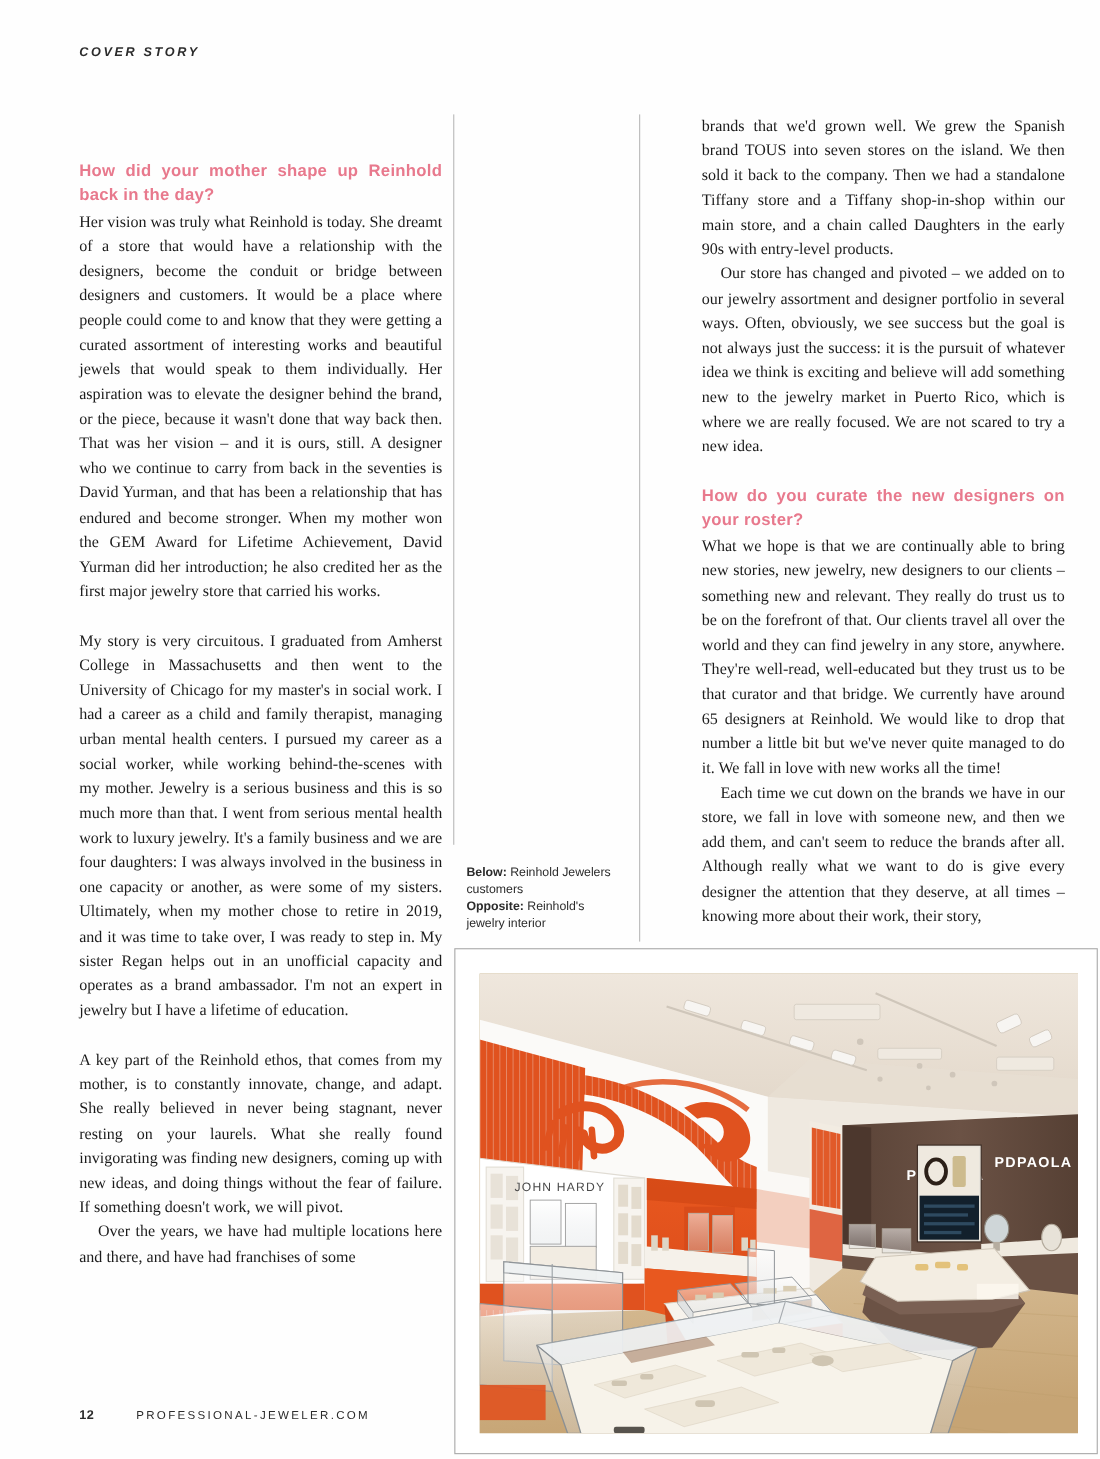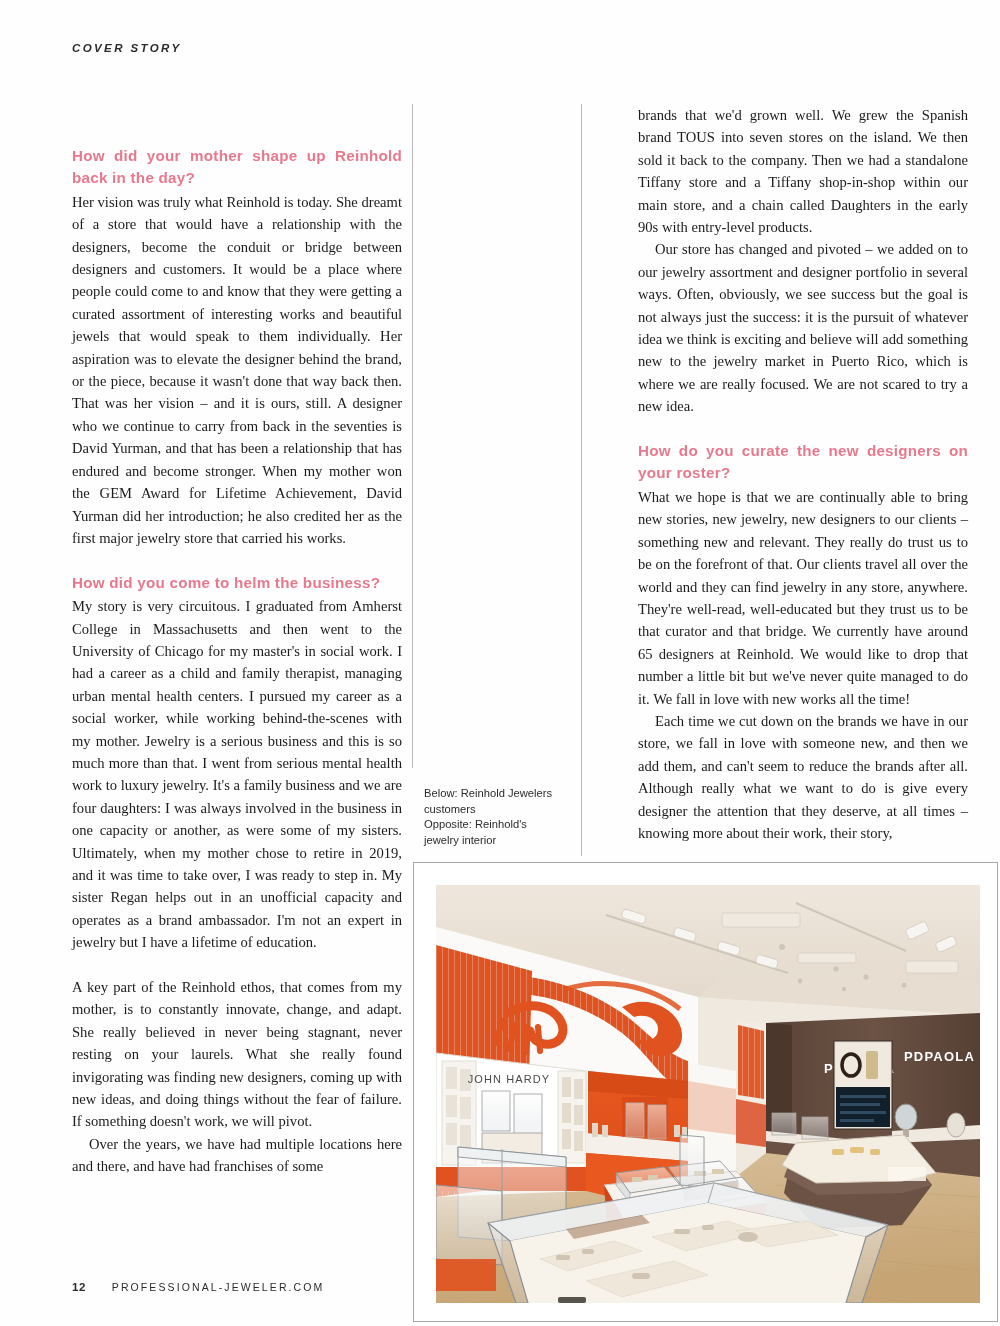--- a/index.html
+++ b/index.html
@@ -87,21 +87,21 @@
   .caption {
     position: absolute;
     left: 424px;
     top: 786px;
     width: 140px;
     font-family: "Liberation Sans", sans-serif;
     font-size: 11.2px;
     line-height: 15.6px;
     color: #2b2b2b;
   }
-  .caption b { font-weight: 400; }
+  .caption b { font-weight: 700; }
   .caption .line { display: block; }
 
   
   .photo-frame {
     position: absolute;
     left: 413px;
     top: 862px;
     width: 585px;
     height: 460px;
     border: 1px solid #a8a8a8;
@@ -127,42 +127,41 @@
     font-family: "Liberation Sans", sans-serif;
     font-size: 11px;
     color: #2b2b2b;
     display: flex;
     align-items: baseline;
   }
   .folio .num {
     font-weight: 700;
     font-size: 11.5px;
     letter-spacing: 0.5px;
-    margin-right: 26px;
+    margin-right: 38px;
   }
   .folio .site {
     letter-spacing: 2.1px;
     font-size: 10.5px;
   }
 </style>
 </head>
 <body>
 
 <div class="page">
 
   <div class="kicker">COVER STORY</div>
 
   <div class="rule rule-left"></div>
   <div class="rule rule-mid"></div>
 
   <div class="col col-left">
     <h2 class="q stretch">How did your mother shape up Reinhold back in the day?</h2>
     <p>Her vision was truly what Reinhold is today. She dreamt of a store that would have a relationship with the designers, become the conduit or bridge between designers and customers. It would be a place where people could come to and know that they were getting a curated assortment of interesting works and beautiful jewels that would speak to them individually. Her aspiration was to elevate the designer behind the brand, or the piece, because it wasn't done that way back then. That was her vision – and it is ours, still. A designer who we continue to carry from back in the seventies is David Yurman, and that has been a relationship that has endured and become stronger. When my mother won the GEM Award for Lifetime Achievement, David Yurman did her introduction; he also credited her as the first major jewelry store that carried his works.</p>
     <div class="gap"></div>
-    <h2 class="q">How did you come to helm the business?</h2>
     <p>My story is very circuitous. I graduated from Amherst College in Massachusetts and then went to the University of Chicago for my master's in social work. I had a career as a child and family therapist, managing urban mental health centers. I pursued my career as a social worker, while working behind-the-scenes with my mother. Jewelry is a serious business and this is so much more than that. I went from serious mental health work to luxury jewelry. It's a family business and we are four daughters: I was always involved in the business in one capacity or another, as were some of my sisters. Ultimately, when my mother chose to retire in 2019, and it was time to take over, I was ready to step in. My sister Regan helps out in an unofficial capacity and operates as a brand ambassador. I'm not an expert in jewelry but I have a lifetime of education.</p>
     <div class="gap"></div>
     <p>A key part of the Reinhold ethos, that comes from my mother, is to constantly innovate, change, and adapt. She really believed in never being stagnant, never resting on your laurels. What she really found invigorating was finding new designers, coming up with new ideas, and doing things without the fear of failure. If something doesn't work, we will pivot.</p>
     <p class="indent">Over the years, we have had multiple locations here and there, and have had franchises of some</p>
   </div>
 
   <div class="col col-right">
     <p>brands that we'd grown well. We grew the Spanish brand TOUS into seven stores on the island. We then sold it back to the company. Then we had a standalone Tiffany store and a Tiffany shop-in-shop within our main store, and a chain called Daughters in the early 90s with entry-level products.</p>
     <p class="indent">Our store has changed and pivoted – we added on to our jewelry assortment and designer portfolio in several ways. Often, obviously, we see success but the goal is not always just the success: it is the pursuit of whatever idea we think is exciting and believe will add something new to the jewelry market in Puerto Rico, which is where we are really focused. We are not scared to try a new idea.</p>
     <div class="gap"></div>

